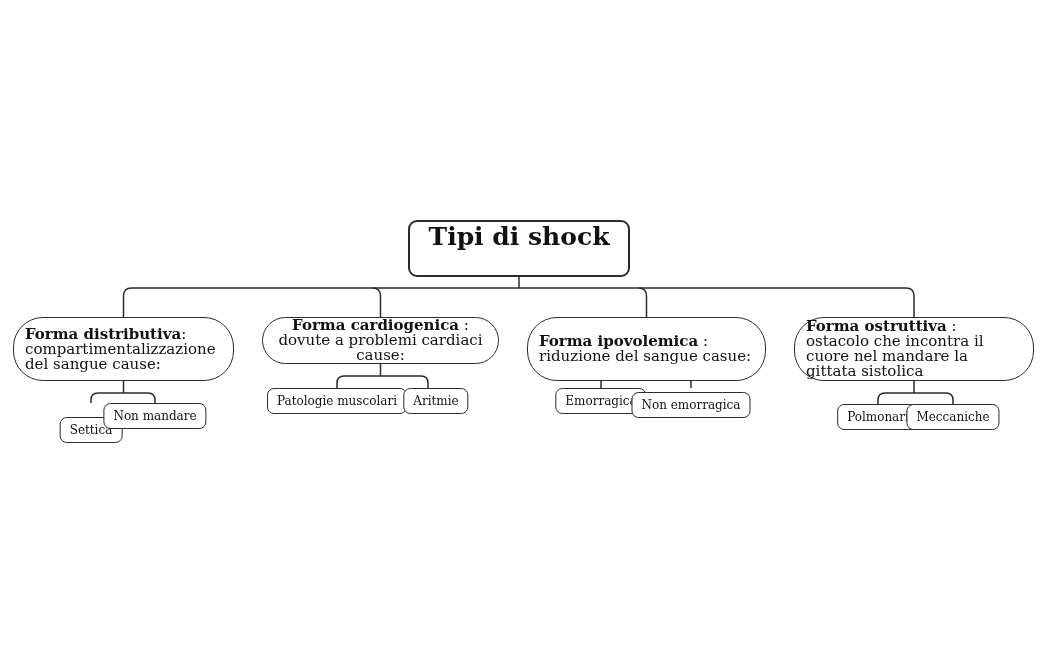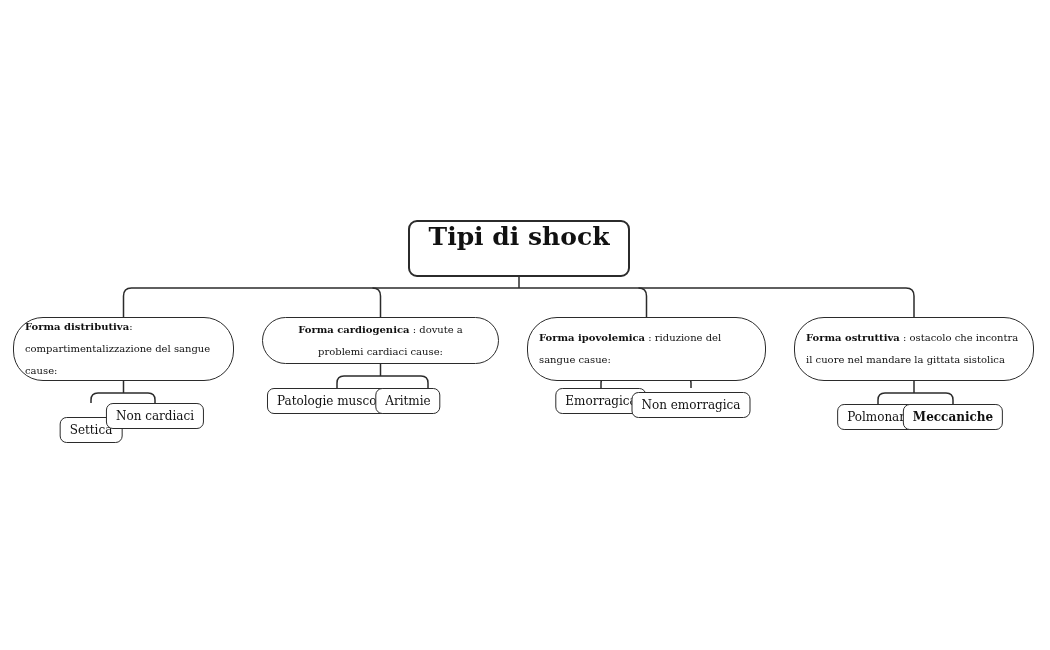--- a/index.html
+++ b/index.html
@@ -36,46 +36,46 @@
     border-radius: 9px;
     display: flex;
     align-items: flex-start;
     justify-content: center;
     font-size: 25px;
     font-weight: bold;
   }
   .branch {
     display: flex;
     align-items: center;
-    font-size: 10px;
-    line-height: 22px;
+    font-size: 15px;
+    line-height: 15px;
     padding: 4px 11px;
     border-radius: 30px;
   }
   .branch .bold { font-weight: bold; }
   .b1 { left: 13px;  top: 317px; width: 221px; height: 64px; }
   .b2 { left: 262px; top: 317px; width: 237px; height: 47px; text-align: center; }
   .b3 { left: 527px; top: 317px; width: 239px; height: 64px; }
   .b4 { left: 794px; top: 317px; width: 240px; height: 64px; }
   .child {
     transform: translateX(-50%);
     border-radius: 7px;
     font-size: 12px;
     line-height: 16px;
     padding: 4px 9px;
     white-space: nowrap;
   }
   .c1a { left: 91px;  top: 403px; margin-top: 14px; }
   .c1b { left: 155px; top: 403px; }
   .c2a { left: 337px; top: 388px; }
-  .c2b { left: 408px; top: 388px; }
+  .c2b { left: 436px; top: 388px; }
   .c3a { left: 601px; top: 388px; }
   .c3b { left: 691px; top: 392px; }
   .c4a { left: 878px; top: 404px; }
-  .c4b { left: 953px; top: 404px; font-weight: bold; }
+  .c4b { left: 953px; top: 404px; }
 </style>
 </head>
 <body>
 
 <div class="canvas">
 
   <svg class="edges" viewBox="0 0 1050 650" fill="none" stroke="#2b2b2b" stroke-width="1.5">
     <path d="M519 277 V288"></path>
     <path d="M123.5 318 V296 Q123.5 288 131.5 288 H906 Q914 288 914 296 V318"></path>
     <path d="M372.5 288 Q380.5 288 380.5 296 V318"></path>
@@ -108,21 +108,21 @@
 
   <div class="node branch b3">
     <div><span class="bold">Forma ipovolemica</span><span> : riduzione del sangue casue:</span></div>
   </div>
 
   <div class="node branch b4">
     <div><span class="bold">Forma ostruttiva</span><span> : ostacolo che incontra il cuore nel mandare la gittata sistolica</span></div>
   </div>
 
   <div class="node child c1a">Settica</div>
-  <div class="node child c1b">Non cardiaci</div>
+  <div class="node child c1b">Non mandare</div>
 
   <div class="node child c2a">Patologie muscolari</div>
   <div class="node child c2b">Aritmie</div>
 
   <div class="node child c3a">Emorragica</div>
   <div class="node child c3b">Non emorragica</div>
 
   <div class="node child c4a">Polmonari</div>
   <div class="node child c4b">Meccaniche</div>
 

